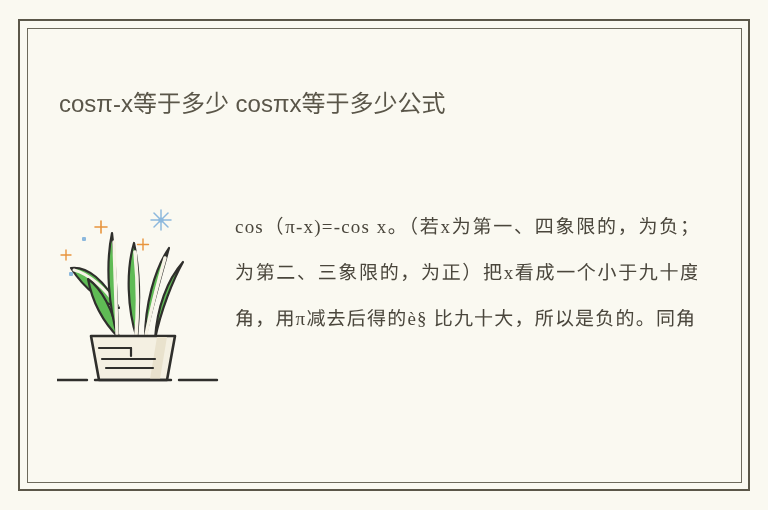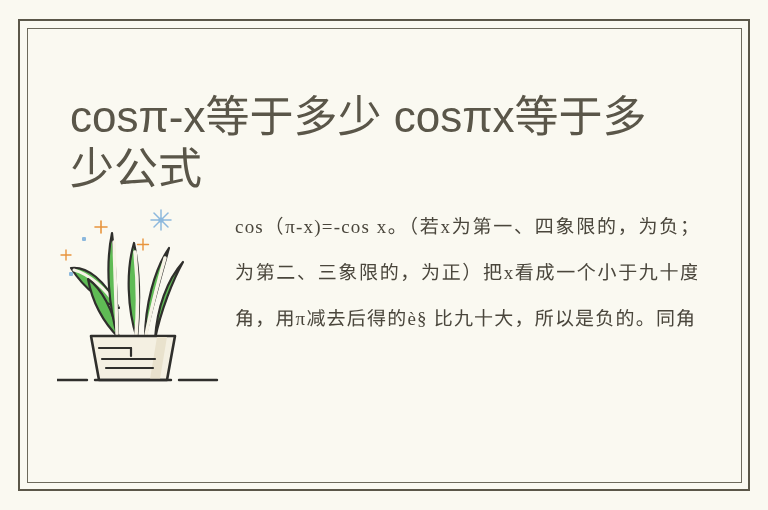--- a/index.html
+++ b/index.html
@@ -53,24 +53,24 @@
     top: 28px;
     width: 715px;
     height: 455px;
     box-sizing: border-box;
     overflow: hidden;
   }
 
   
   .title {
     position: absolute;
-    left: 43px;
+    left: 32px;
     top: 34px;
     width: 620px;
-    font-size: 44px;
+    font-size: 24px;
     line-height: 52px;
     font-weight: 400;
     color: #5a5649;
     letter-spacing: 0px;
     font-family: "Liberation Sans", sans-serif;
     white-space: pre-wrap;
   }
 
   
   .body-wrap {

